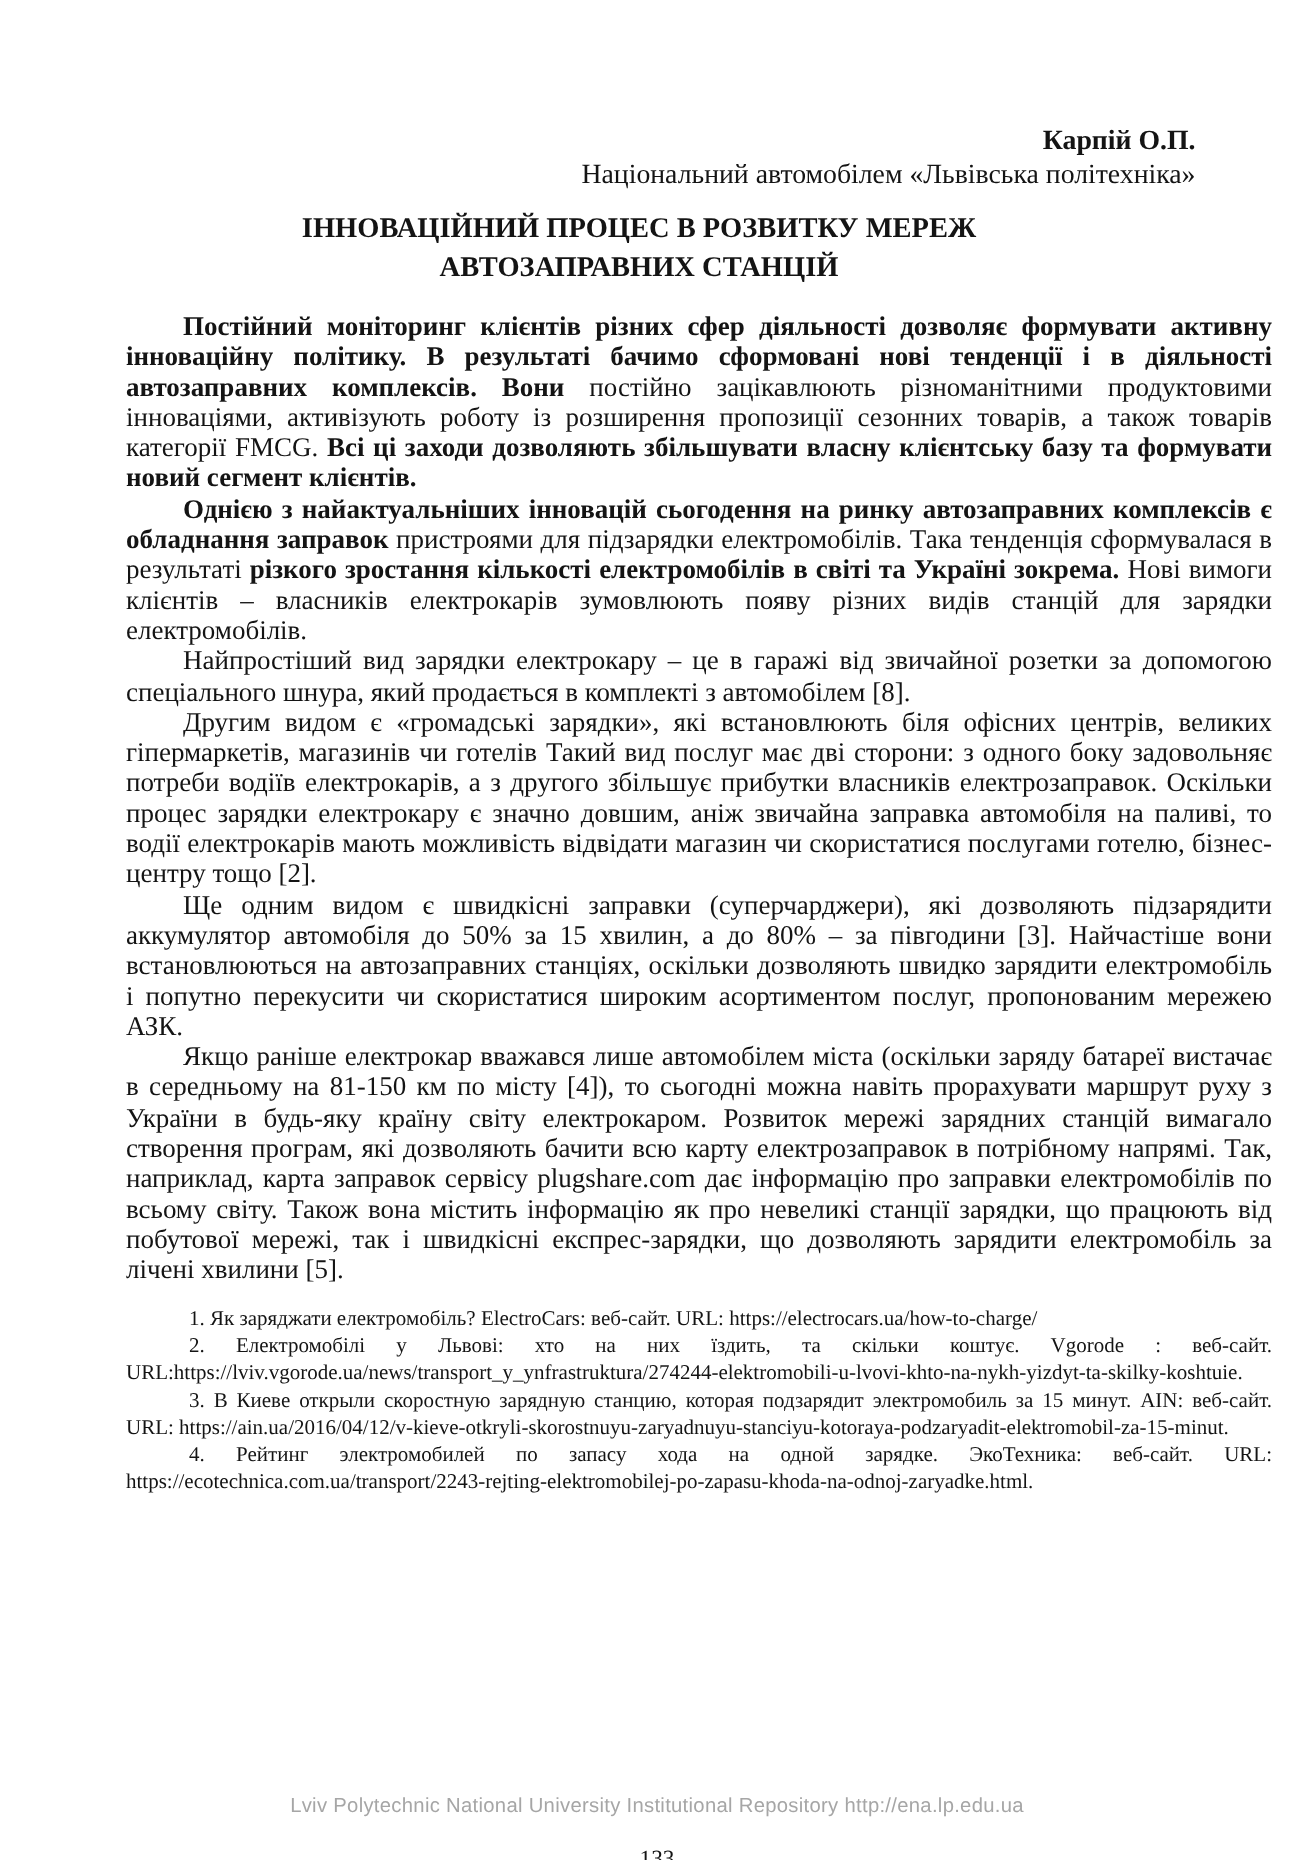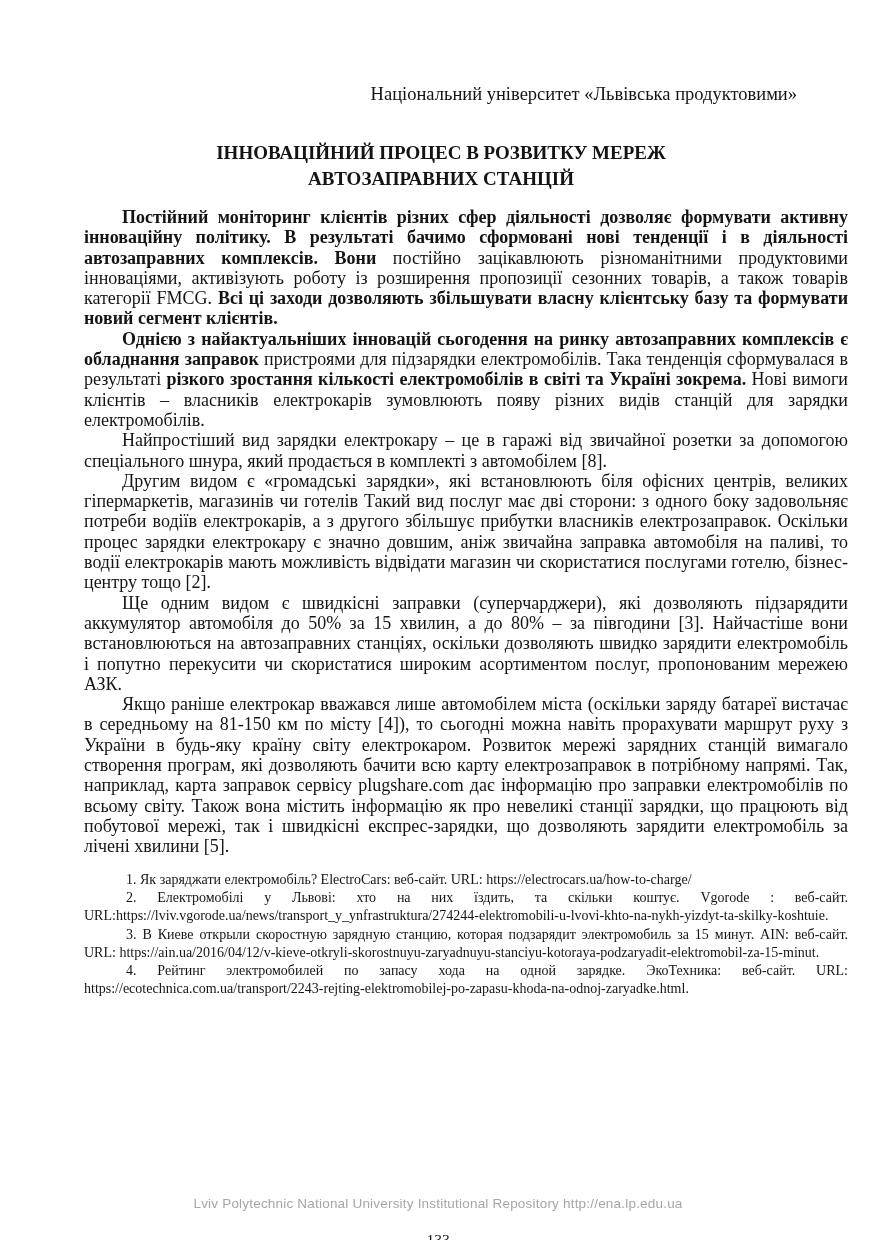--- a/index.html
+++ b/index.html
@@ -10,21 +10,21 @@
   }
   .page{position:absolute;inset:0;overflow:hidden;}
 
   .byline{
     position:absolute;top:83px;left:84px;right:79px;
     text-align:right;font-size:18.5px;line-height:23px;
   }
   .byline .author{font-weight:bold;}
 
   .title{
-    position:absolute;top:140px;left:84px;width:714px;
+    position:absolute;top:140px;left:69px;width:714px;
     text-align:center;font-weight:bold;font-size:19px;line-height:25.5px;
     margin:0;
   }
 
   .body-text{
     position:absolute;top:207px;left:84px;width:764px;
     font-size:18px;line-height:20.3px;text-align:justify;
   }
   .body-text p{margin:0;text-indent:38px;}
   .b{font-weight:bold;}
@@ -45,21 +45,22 @@
     font-family:"Liberation Sans", sans-serif;
     font-size:13.5px;letter-spacing:0.2px;color:#a6a6a6;
   }
 </style>
 </head>
 <body>
 
 <div class="page">
 
   <header class="byline">
-    <div class="affiliation">Національний університет «Львівська продуктовими»</div>
+    <div class="author">Карпій О.П.</div>
+    <div class="affiliation">Національний автомобілем «Львівська політехніка»</div>
   </header>
 
   <h1 class="title">
     <span>ІННОВАЦІЙНИЙ ПРОЦЕС В РОЗВИТКУ МЕРЕЖ</span><br>
     <span>АВТОЗАПРАВНИХ СТАНЦІЙ</span>
   </h1>
 
   <main class="body-text" id="body-paragraphs">
       <p><span class="b">Постійний моніторинг клієнтів різних сфер діяльності дозволяє формувати активну інноваційну політику. В результаті бачимо сформовані нові тенденції і в діяльності автозаправних комплексів. Вони </span><span>постійно зацікавлюють різноманітними продуктовими інноваціями, активізують роботу із розширення пропозиції сезонних товарів, а також товарів категорії FMCG. </span><span class="b">Всі ці заходи дозволяють збільшувати власну клієнтську базу та формувати новий сегмент клієнтів.</span></p>
       <p><span class="b">Однією з найактуальніших інновацій сьогодення на ринку автозаправних комплексів є обладнання заправок </span><span>пристроями для підзарядки електромобілів. Така тенденція сформувалася в результаті </span><span class="b">різкого зростання кількості електромобілів в світі та Україні зокрема. </span><span>Нові вимоги клієнтів – власників електрокарів зумовлюють появу різних видів станцій для зарядки електромобілів.</span></p>

